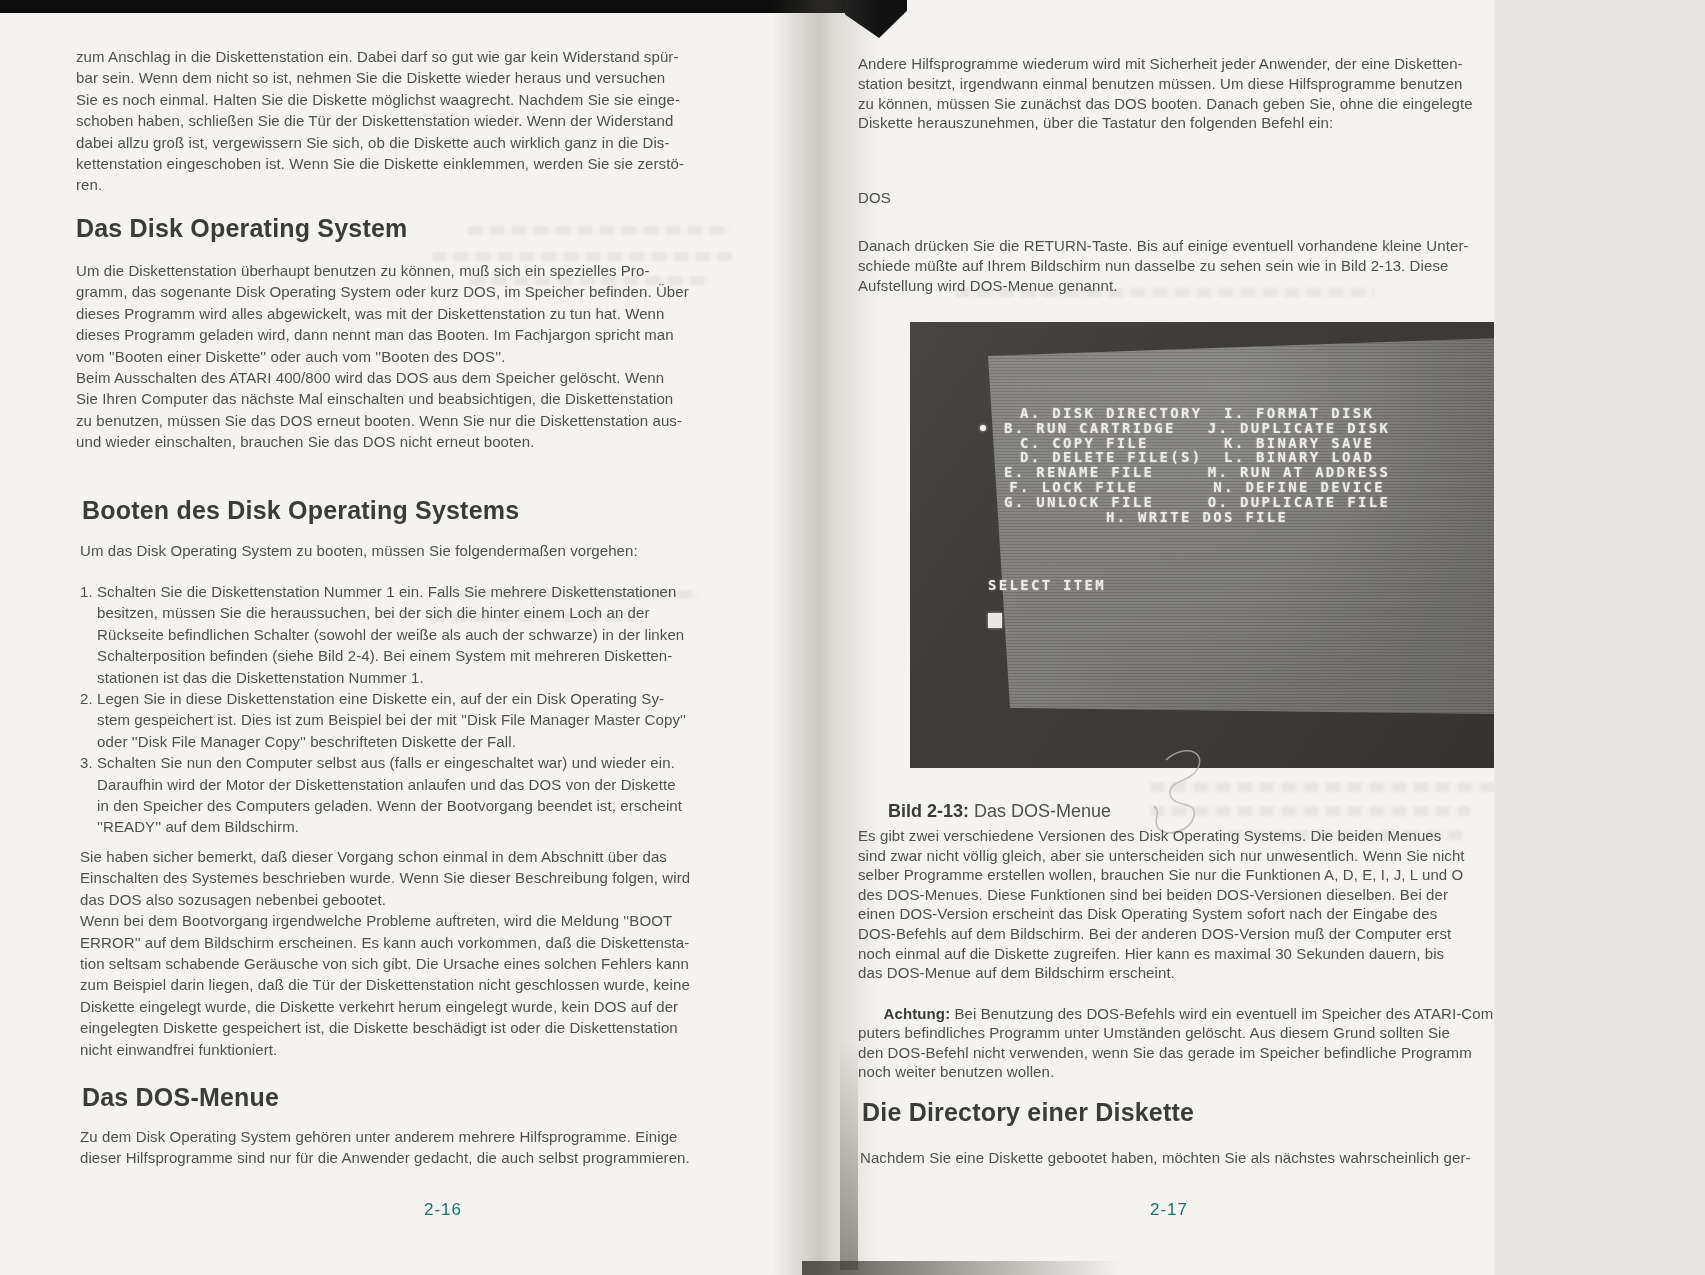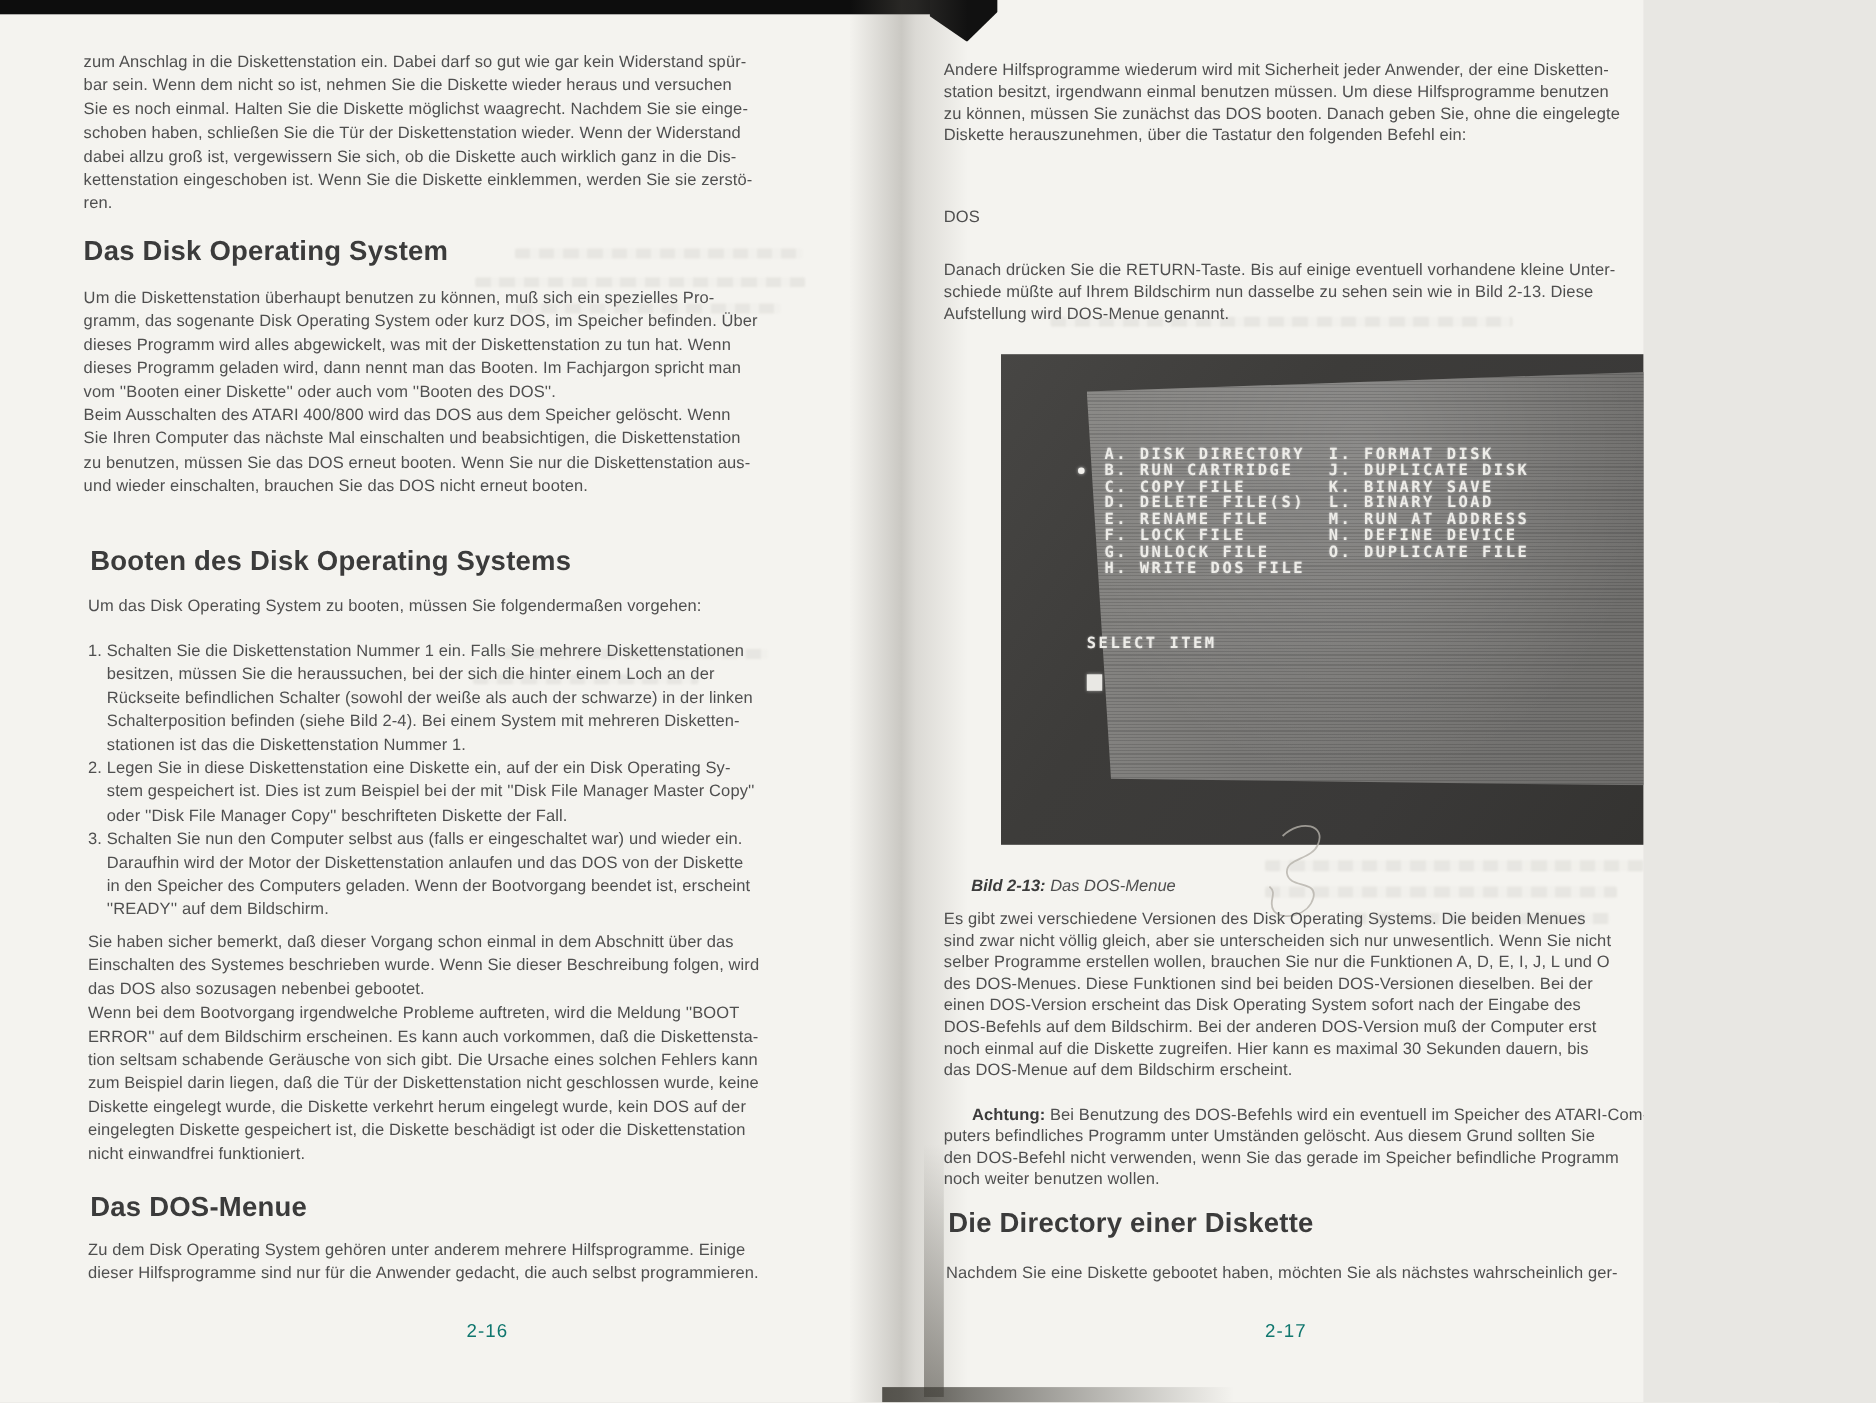--- a/index.html
+++ b/index.html
@@ -19,21 +19,21 @@
     background:linear-gradient(180deg,rgba(90,87,80,0),rgba(70,67,60,.55));}
   .bottom-smudge{position:absolute;left:802px;top:1261px;width:320px;height:14px;
     background:linear-gradient(90deg,rgba(60,58,52,.85),rgba(60,58,52,0));}
   .ghost{position:absolute;background:repeating-linear-gradient(90deg,rgba(130,127,118,.9) 0 14px,rgba(130,127,118,.2) 14px 22px);
     opacity:.12;filter:blur(1px);border-radius:2px;}
   
   .blk{position:absolute;white-space:pre-wrap;font-size:15px;line-height:21.4px;letter-spacing:.1px;}
   .page-right .blk{line-height:19.8px;}
   h2.head{position:absolute;margin:0;font-size:25px;font-weight:bold;color:#3b3b3b;letter-spacing:.2px;white-space:pre;}
   .pagenum{position:absolute;font-size:17px;color:#0f766e;letter-spacing:1px;}
-  .caption{position:absolute;margin:0;font-size:15px;white-space:pre-wrap;font-style:italic;}
+  .caption{position:absolute;margin:0;font-size:18px;white-space:pre-wrap;}
   .caption strong{color:#3b3b3b;}
   strong.lead{color:#3b3b3b;}
   
   .photo{position:absolute;left:910px;top:322px;width:588px;height:446px;
     background:linear-gradient(125deg,#474644 0%,#3d3c3a 35%,#3a3938 70%,#343331 100%);}
   .screen{position:absolute;left:0;top:0;width:588px;height:446px;
     clip-path:polygon(78px 34px,588px 16px,588px 392px,100px 386px);
     background:
       radial-gradient(ellipse at 55% 18%,rgba(255,255,255,.14),rgba(255,255,255,0) 60%),
       linear-gradient(105deg,#8e8d8a 0%,#7b7a78 45%,#6e6d6b 100%);}
@@ -137,21 +137,21 @@
 
     <div class="blk" style="left:858px;top:188px;width:200px;">DOS</div>
 
     <div class="blk" style="left:858px;top:236px;width:668px;">Danach drücken Sie die RETURN-Taste. Bis auf einige eventuell vorhandene kleine Unter-
 schiede müßte auf Ihrem Bildschirm nun dasselbe zu sehen sein wie in Bild 2-13. Diese
 Aufstellung wird DOS-Menue genannt.</div>
 
     <figure class="photo" style="margin:0;">
       <div class="screen"></div>
       <div class="phosphor-dot"></div>
-      <pre class="crt crt-menu" style="margin:0;">A. DISK DIRECTORY  I. FORMAT DISK
+      <pre class="crt crt-menu" style="margin:0;text-align:center;">A. DISK DIRECTORY  I. FORMAT DISK
 B. RUN CARTRIDGE   J. DUPLICATE DISK
 C. COPY FILE       K. BINARY SAVE
 D. DELETE FILE(S)  L. BINARY LOAD
 E. RENAME FILE     M. RUN AT ADDRESS
 F. LOCK FILE       N. DEFINE DEVICE
 G. UNLOCK FILE     O. DUPLICATE FILE
 H. WRITE DOS FILE</pre>
       <pre class="crt crt-prompt" style="margin:0;">SELECT ITEM</pre>
       <div class="cursor"></div>
     </figure>

